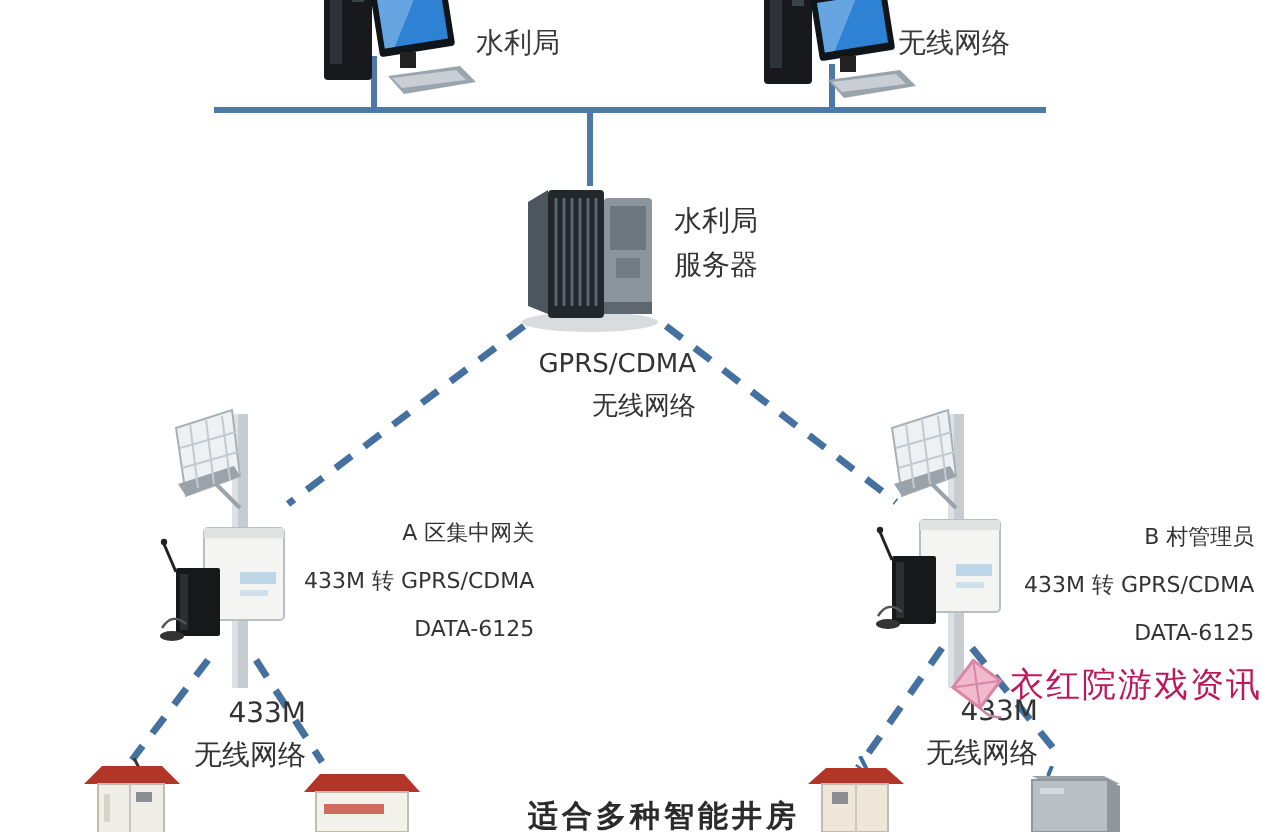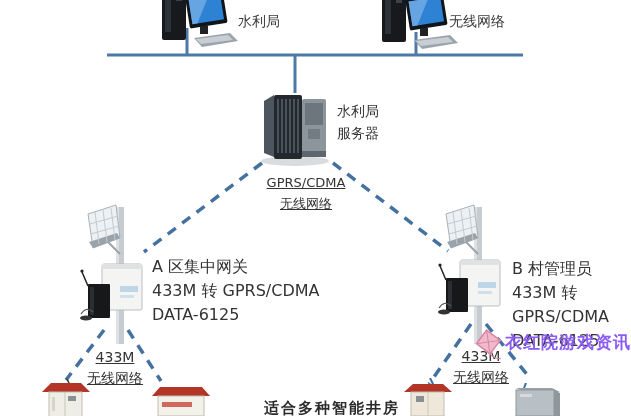--- a/index.html
+++ b/index.html
@@ -5,25 +5,25 @@
   html,body{margin:0;padding:0;background:#fff;}
   #stage{
     position:relative;width:631px;height:416px;background:#ffffff;
     overflow:hidden;font-family:"DejaVu Sans","Liberation Sans",sans-serif;
     color:#333;
     border-radius:22px;
   }
   .abs{position:absolute;}
   .lbl{position:absolute;white-space:nowrap;color:#3a3a3a;}
   .lbl-14{font-size:14px;}
-  .stack13 div{line-height:24px;font-size:16px;}
+  .stack13 div{line-height:24px;font-size:11px;text-align:right;}
   .stack14 div{line-height:22px;font-size:14px;}
-  .center{text-align:center;text-decoration:underline;}
+  .center{text-align:right;}
   .caption{font-size:15px;font-weight:bold;color:#2b2b2b;letter-spacing:2px;}
-  .wmtext{font-size:17px;font-weight:bold;color:#8b5cf6;letter-spacing:1px;}
+  .wmtext{font-size:17px;font-weight:normal;color:#be185d;letter-spacing:1px;}
   svg{display:block;}
 </style>
 </head>
 <body>
 
 <div id="stage">
 
   <svg class="abs" style="left:0;top:0" width="631" height="416" viewBox="0 0 631 416">
     <g stroke="#4c79a7" stroke-width="3" fill="none">
       <path d="M107,55 H523"></path>

